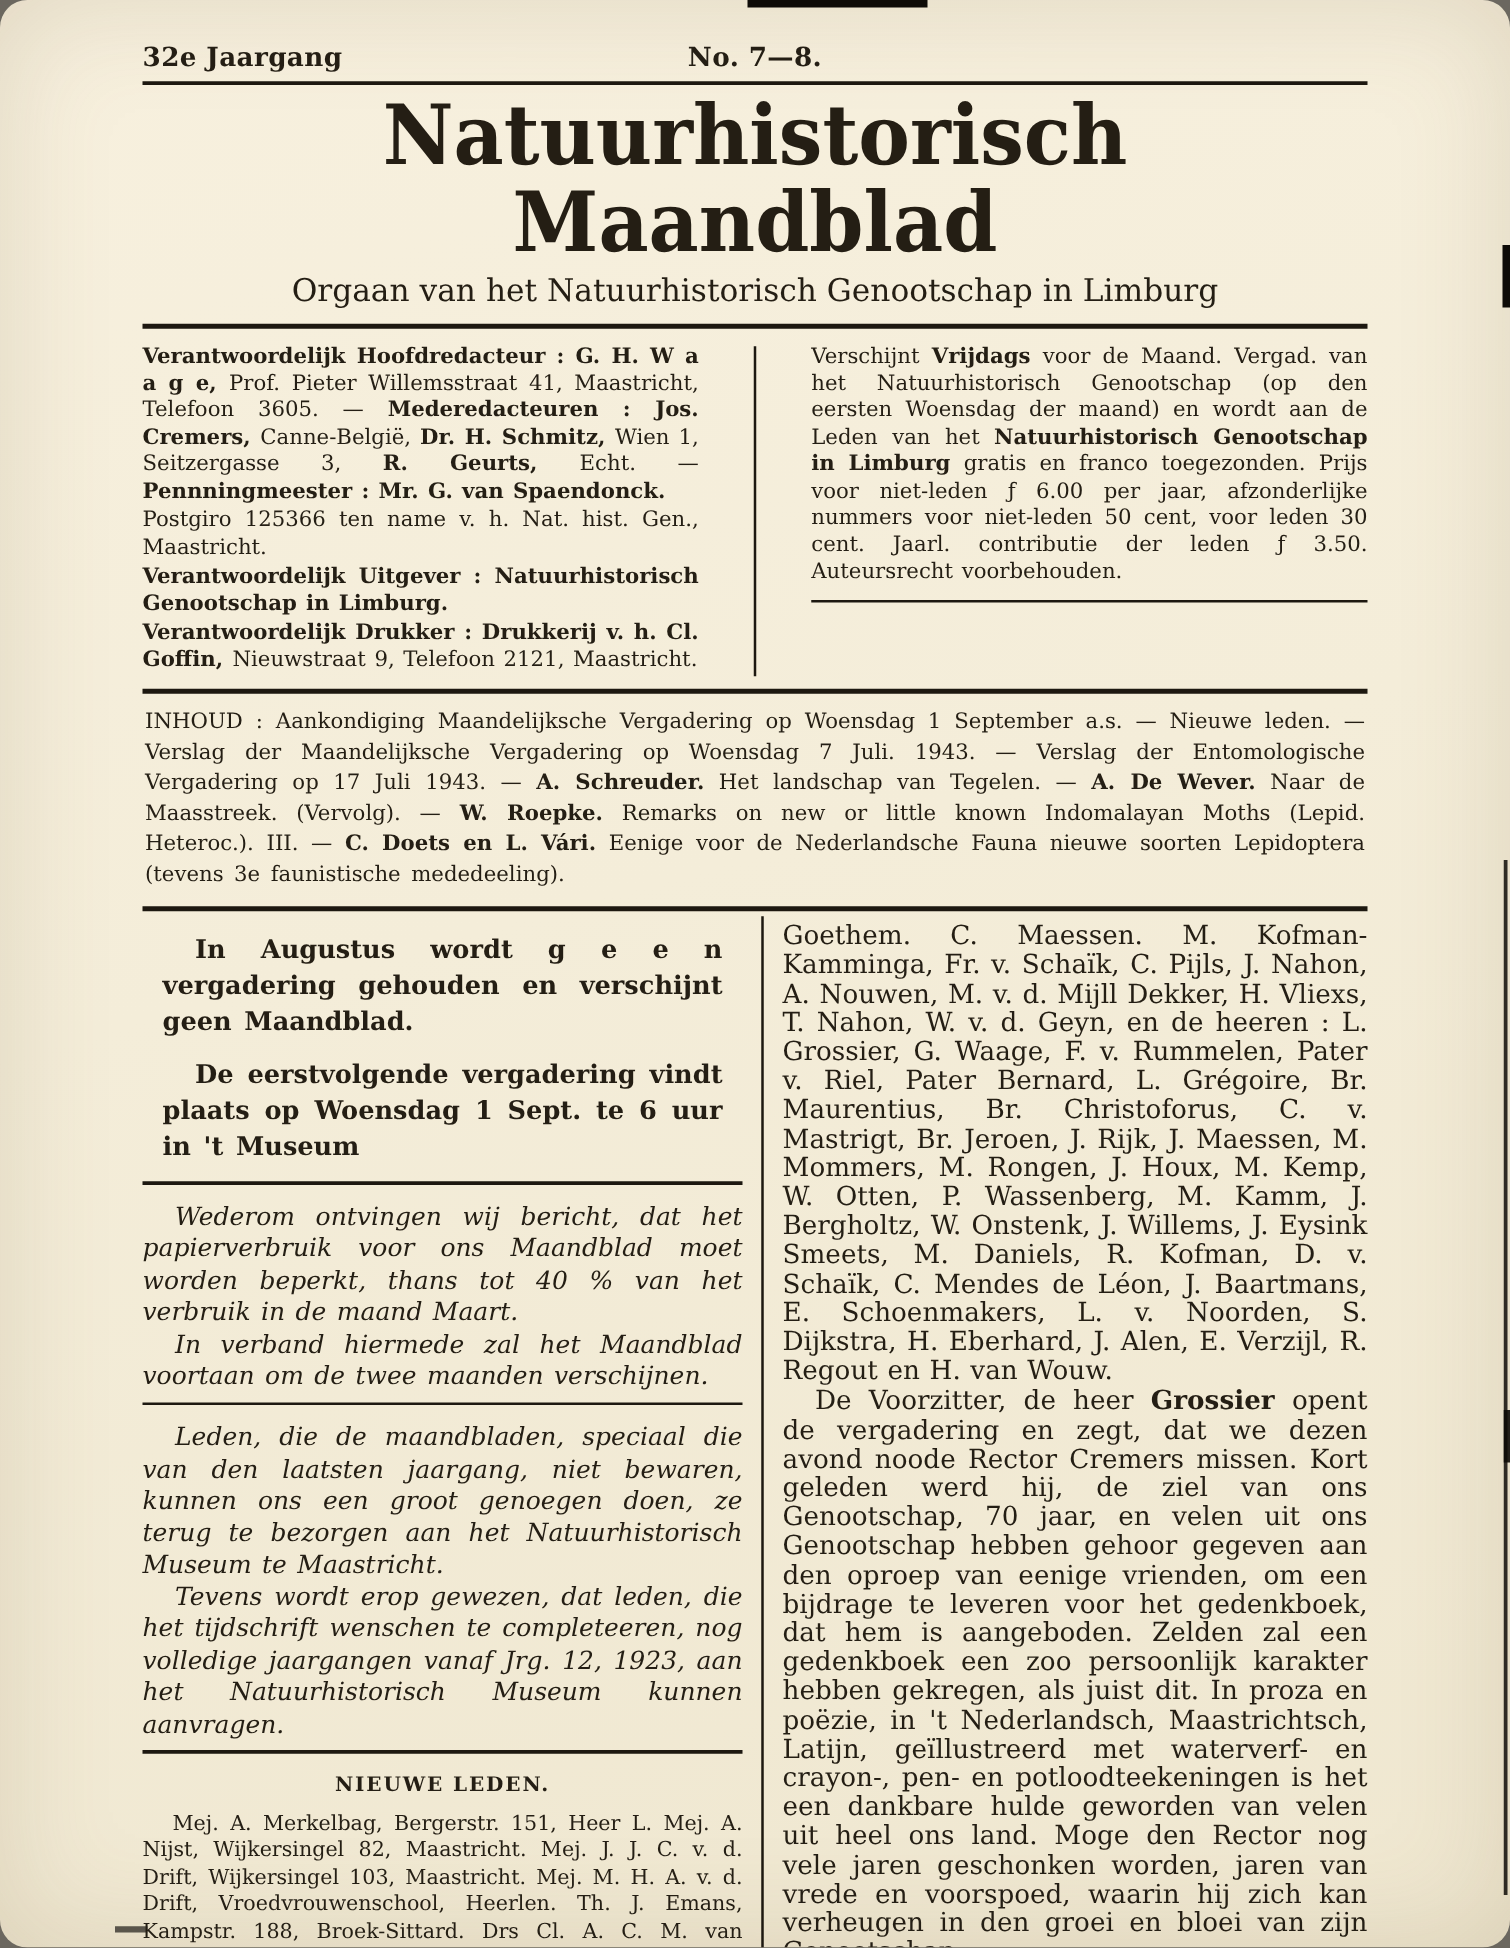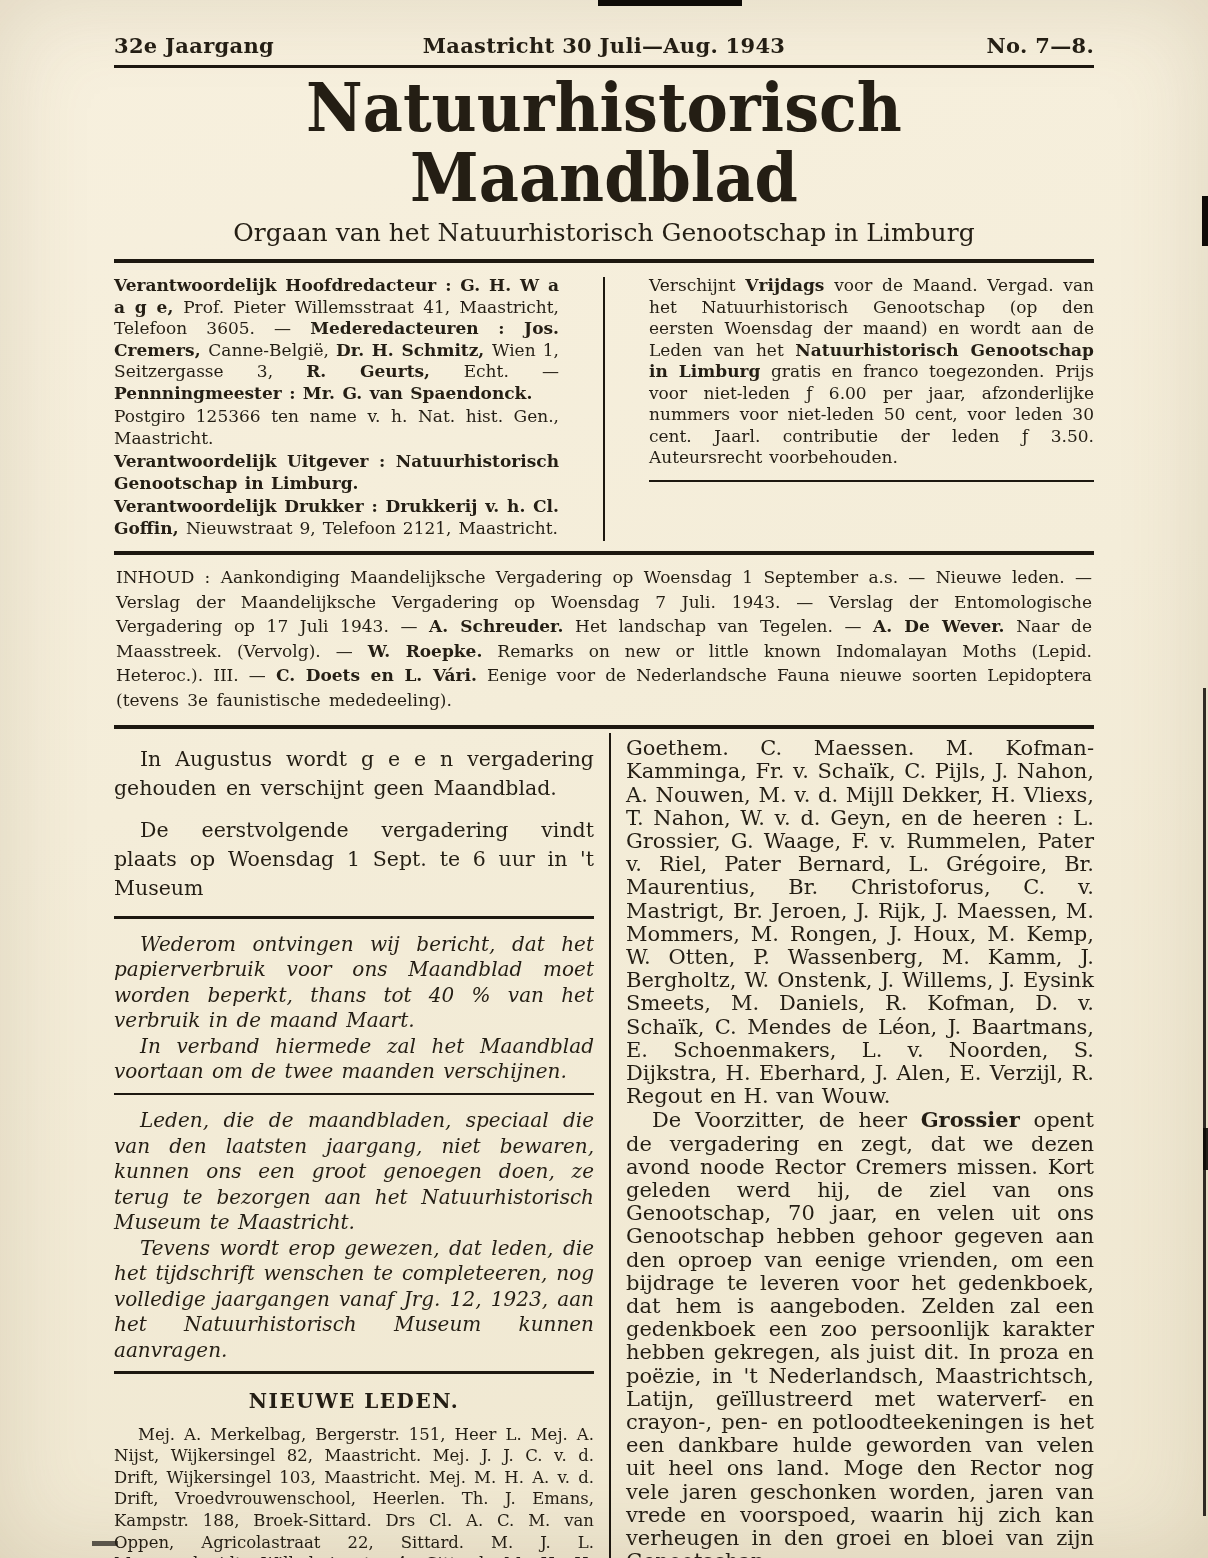--- a/index.html
+++ b/index.html
@@ -1,20 +1,20 @@
 <!DOCTYPE html>
 <html><head>
 <meta charset="utf-8">
 <style>
   html,body{margin:0;padding:0;background:#6b675f;}
   .page{
     position:relative;width:1208px;height:1558px;margin:0 auto;
     background:linear-gradient(165deg,#f7f0de 0%,#f4edd9 45%,#efe7d0 100%);
     color:#241e14;font-family:"DejaVu Serif","Liberation Serif",serif;
-    overflow:hidden;box-shadow:inset 0 0 90px rgba(120,100,60,.18);
+    overflow:hidden;box-shadow:inset 0 0 90px rgba(120,100,60,.18);border-radius:22px;
   }
   .content{position:absolute;left:114px;top:0;width:980px;}
 
   
   .top-row{display:grid;grid-template-columns:1fr auto 1fr;align-items:baseline;padding-top:33px;font-weight:bold;font-size:21px;letter-spacing:.3px;}
   .top-row .c{text-align:center;}
   .top-row .r{text-align:right;}
   .rule{background:#1d1810;height:3px;}
   .rule.header-rule{margin-top:7px;}
   .title{text-align:center;font-size:62px;font-weight:bold;line-height:1.05;margin:10px 0 0;letter-spacing:0;transform:scaleY(1.07);}
@@ -31,25 +31,25 @@
 
   
   .inhoud{font-size:17px;line-height:24.5px;text-align:justify;padding:10px 2px 13px;word-spacing:3px;margin:0;}
 
   
   .body-cols{display:flex;align-items:stretch;padding-bottom:40px;}
   .col-left{width:480px;min-width:0;}
   .b-divider{width:2px;background:#1d1810;margin:4px 15px 0 15px;}
   .col-right{flex:1;min-width:0;}
 
-  .announce p{font-size:20.5px;font-weight:normal;line-height:29px;text-align:justify;margin:0 0 13px;text-indent:26px;word-spacing:3px;}
+  .announce p{font-size:20.5px;font-weight:bold;line-height:29px;text-align:justify;margin:0 16px 13px;text-indent:26px;word-spacing:3px;}
   .announce p:first-child{margin-top:16px;}
   .sec-rule{height:2.5px;background:#1d1810;margin:8px 0 13px;}
   .notice p{font-style:italic;font-size:20px;line-height:25.5px;text-align:justify;text-indent:26px;margin:0;word-spacing:2px;}
-  .nl-heading{text-align:center;font-weight:bold;font-size:20px;letter-spacing:1.5px;margin:15px 0 11px;}
+  .nl-heading{text-align:center;font-weight:bold;font-size:16px;letter-spacing:1.5px;margin:15px 0 11px;}
   .members{font-size:16.5px;line-height:21.6px;text-align:justify;text-indent:24px;margin:0;word-spacing:1px;}
 
   .col-right p{font-size:21px;line-height:23.2px;text-align:justify;margin:0;word-spacing:1px;}
   .col-right p:first-child{margin-top:8px;}
   .col-right p.indent{text-indent:26px;}
 
   
   .art{position:absolute;background:#0e0b07;}
   .art.top-strip{left:598px;top:0;width:144px;height:6px;}
   .art.right-blob{right:0;top:196px;width:6px;height:50px;}
@@ -65,21 +65,20 @@
   <div class="art top-strip"></div>
   <div class="art right-blob"></div>
   <div class="art right-line"></div>
   <div class="art right-mark"></div>
   <div class="art bottom-mark"></div>
 
   <div class="content">
 
     <div class="top-row">
       <span>32e Jaargang</span>
-      <span class="c">Maastricht 30 Juli—Aug. 1943</span>
       <span class="r">No. 7—8.</span>
     </div>
     <div class="rule header-rule"></div>
 
     <h1 class="title">Natuurhistorisch Maandblad</h1>
     <div class="subtitle">Orgaan van het Natuurhistorisch Genootschap in Limburg</div>
     <div class="rule thick"></div>
 
     <div class="masthead">
       <div class="mcol">

